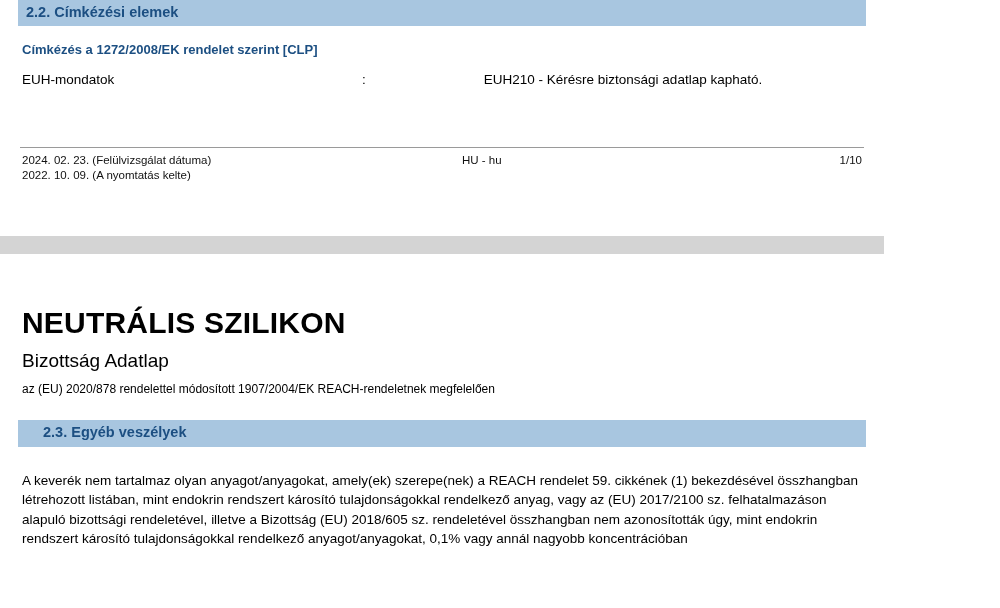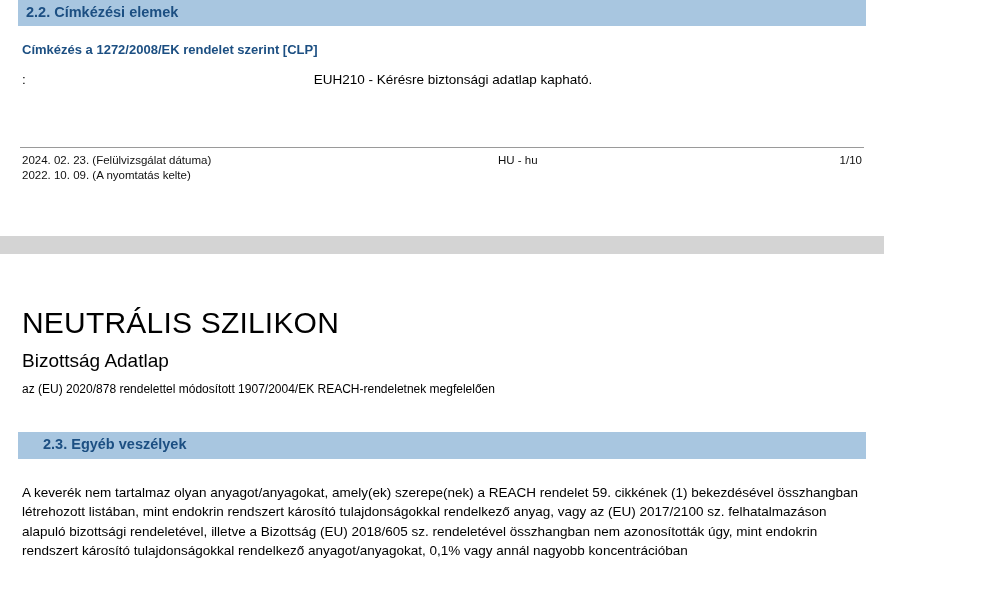--- a/index.html
+++ b/index.html
@@ -67,54 +67,53 @@
     margin-top: 58px;
   }
   .footer {
     display: flex;
     align-items: flex-start;
     font-size: 11.5px;
     color: #111;
     padding-top: 5px;
     margin: 0 4px;
     line-height: 1.35;
-    gap: 36px;
   }
   .footer-left { flex: 0 0 440px; }
   .footer-center { flex: 0 0 230px; }
   .footer-right { flex: 1 1 auto; text-align: right; }
   
   .page-gap {
     height: 18px;
     background: #d4d4d4;
     margin-top: 52px;
   }
   
   .doc-title {
     font-size: 30px;
-    font-weight: normal;
+    font-weight: bold;
     letter-spacing: 0.2px;
     margin-top: 52px;
     margin-left: 4px;
     line-height: 1.1;
   }
   .doc-subtitle {
     font-size: 19px;
     margin-top: 12px;
     margin-left: 4px;
     line-height: 1.1;
   }
   .doc-note {
     font-size: 12px;
     margin-top: 10px;
     margin-left: 4px;
     line-height: 1.2;
   }
   .section-bar-2 {
-    margin-top: 36px;
+    margin-top: 24px;
     padding-left: 25px;
   }
   .body-text {
     font-size: 13.5px;
     margin-left: 4px;
     line-height: 1.45;
   }
   .para-1 { margin-top: 13px; }
   .para-2 { margin-top: 24px; }
   .para-2 p { margin: 0; }
@@ -124,20 +123,21 @@
 
 <div class="page">
 
   <div class="page-inner">
 
     <div class="section-bar">2.2. Címkézési elemek</div>
 
     <div class="sub-heading">Címkézés a 1272/2008/EK rendelet szerint [CLP]</div>
 
     <div class="kv-row">
+      <div class="kv-label">EUH-mondatok</div>
       <div class="kv-colon">:</div>
       <div class="kv-value">EUH210 - Kérésre biztonsági adatlap kapható.</div>
     </div>
 
     <div class="footer-rule"></div>
 
     <div class="footer">
       <div class="footer-left">
         <div>2024. 02. 23. (Felülvizsgálat dátuma)</div>
         <div>2022. 10. 09. (A nyomtatás kelte)</div>

